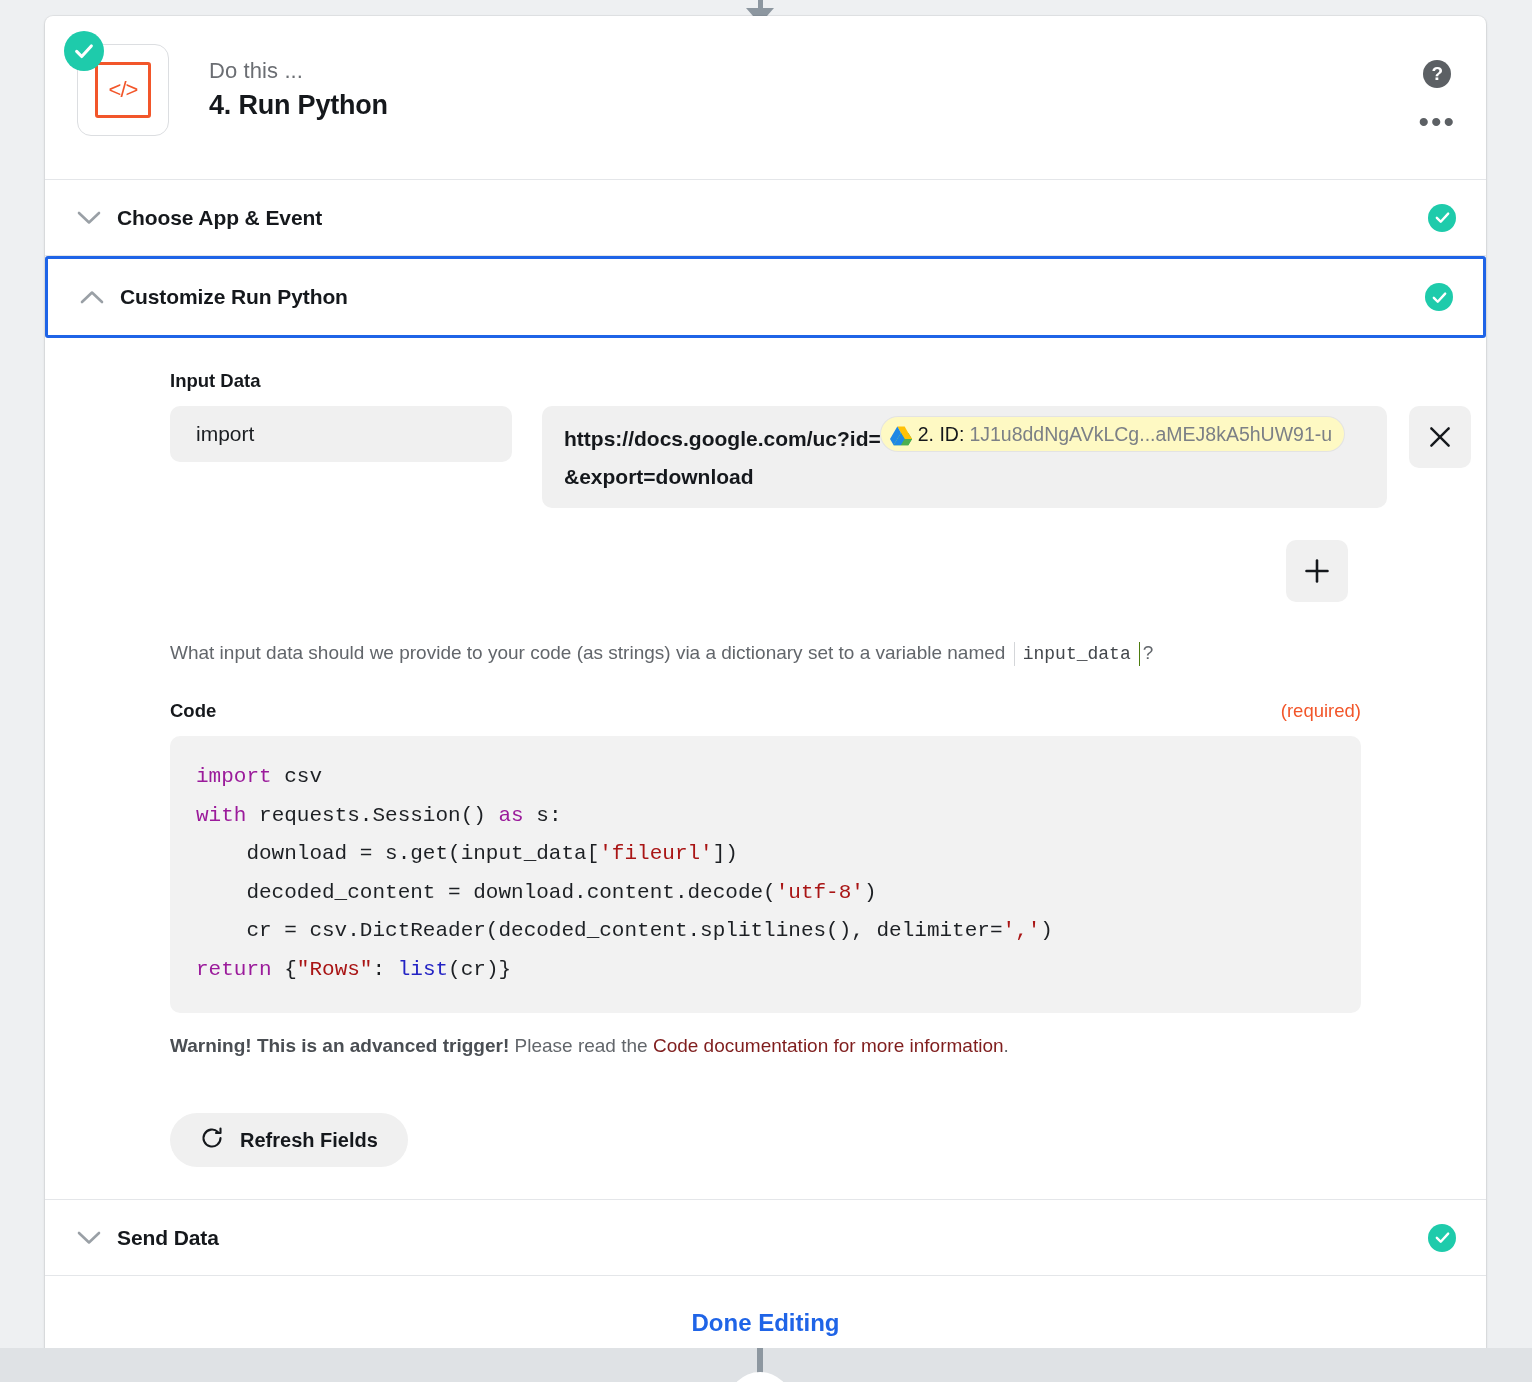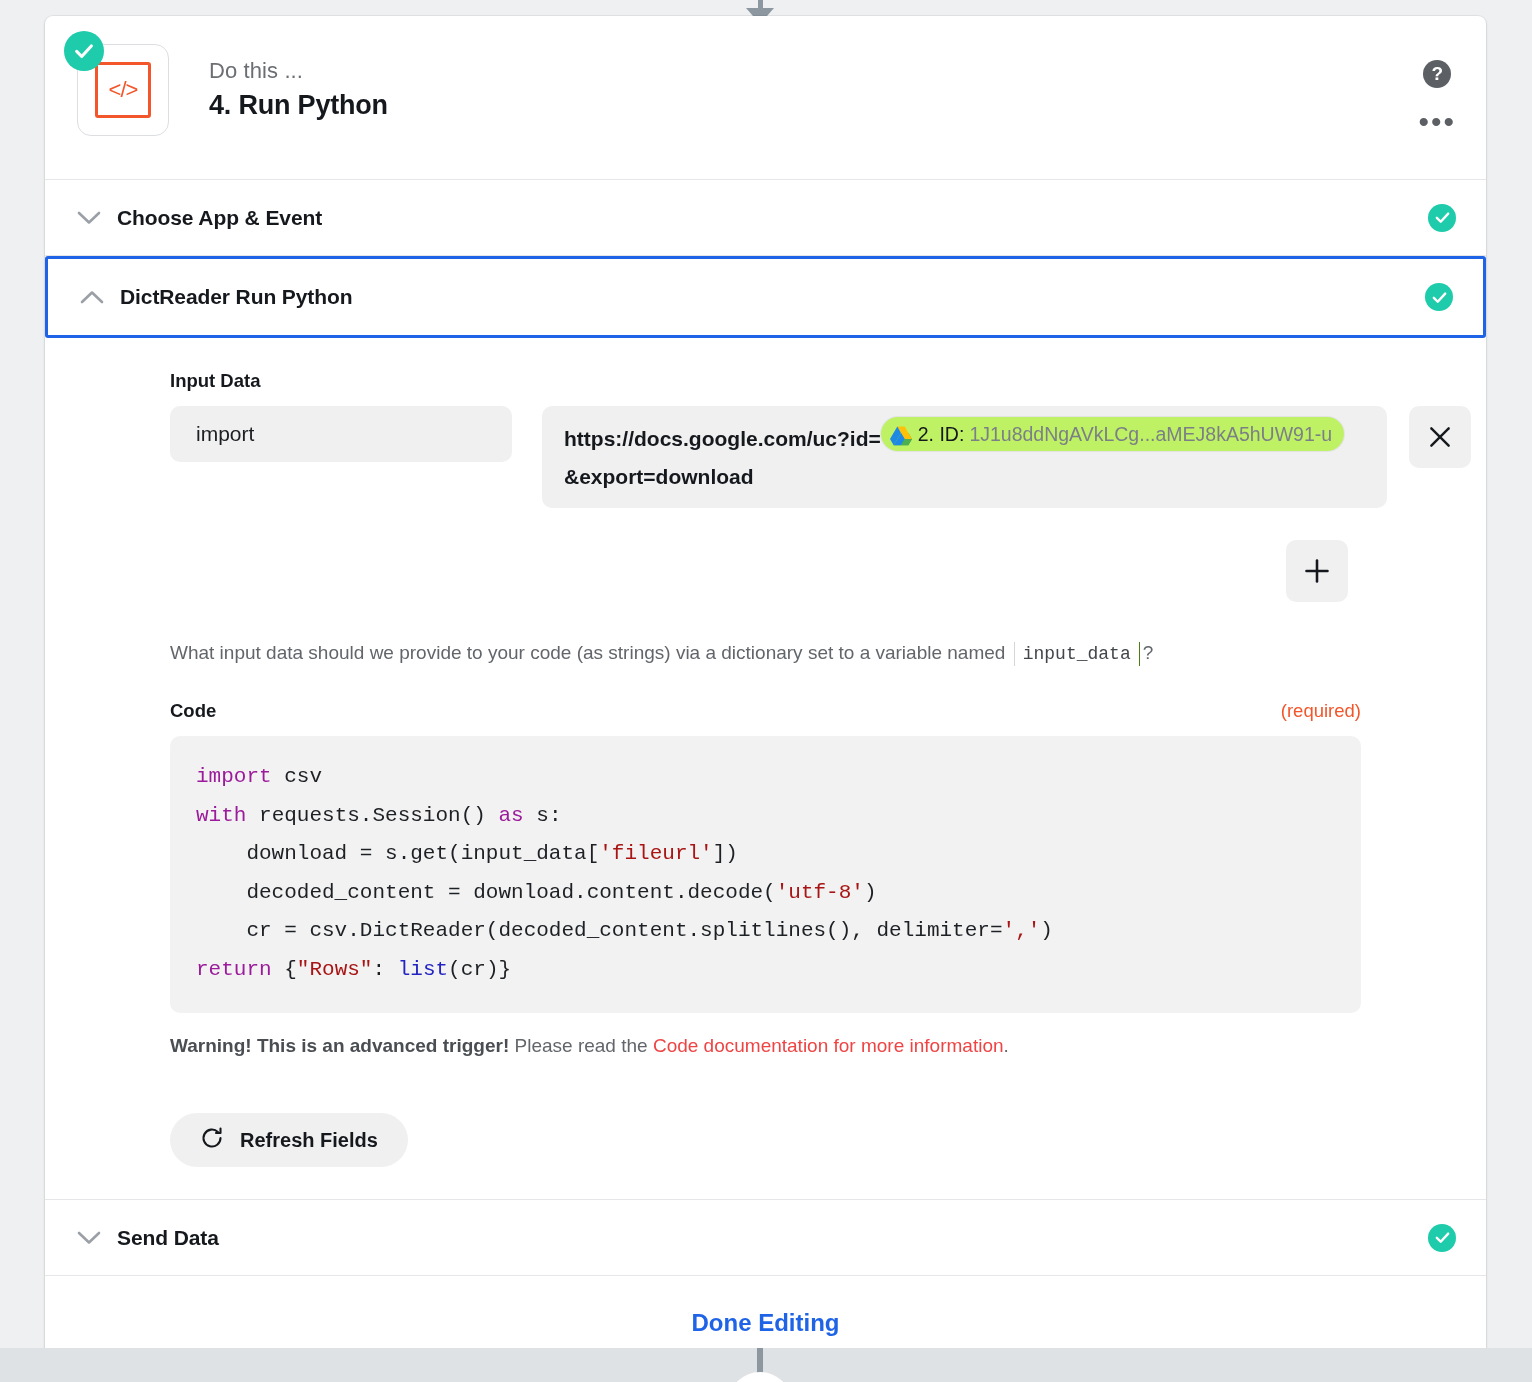--- a/index.html
+++ b/index.html
@@ -254,21 +254,21 @@
     padding: 11px 20px 12px 22px;
     font-size: 21px;
     font-weight: bold;
     color: #15181c;
     line-height: 38px;
     flex: 0 0 auto;
   }
   .token-pill {
     display: inline-flex;
     align-items: center;
-    background: #bef264;
+    background: #fef9c3;
     border-radius: 18px;
     padding: 2px 12px 2px 9px;
     font-size: 19.5px;
     font-weight: normal;
     line-height: 30px;
     vertical-align: baseline;
     box-shadow: 0 0 0 1px #e3e3e3;
     white-space: normal;
   }
   .token-label { color: #15181c; font-weight: normal; margin: 0 5px 0 6px; }
@@ -351,21 +351,21 @@
   .kw { color: #9b1b9b; }
   .str { color: #a91515; }
   .bi { color: #2323c4; }
 
   .warning-row {
     padding: 22px 125px 0 125px;
     font-size: 19px;
     color: #62666b;
   }
   .warning-row b { color: #4a4e53; }
-  .doc-link { color: #ef4444; text-decoration: none; cursor: pointer; }
+  .doc-link { color: #7f1d1d; text-decoration: none; cursor: pointer; }
 
   .refresh-row { padding: 56px 0 0 125px; }
   .refresh-btn {
     display: inline-flex;
     align-items: center;
     gap: 16px;
     background: #f0f0f0;
     border: none;
     border-radius: 30px;
     height: 54px;
@@ -439,21 +439,21 @@
           </svg>
       </span>
     </div>
 
     <div class="section-row active">
       <span class="chev">
         <svg viewBox="0 0 24 14" fill="none" stroke="#9aa0a6" stroke-width="2.6" stroke-linecap="round" stroke-linejoin="round">
             <polyline points="2,11.5 12,2 22,11.5"></polyline>
           </svg>
       </span>
-      <span class="section-title">DictReader Run Python</span>
+      <span class="section-title">Customize Run Python</span>
       <span class="section-check">
         <svg viewBox="0 0 24 24" fill="none" stroke="#ffffff" stroke-width="3.4" stroke-linecap="round" stroke-linejoin="round">
             <polyline points="4,12.5 9.5,18 20,6.5"></polyline>
           </svg>
       </span>
     </div>
 
     <div class="section-body">
 
       <div class="field-label">Input Data</div>

